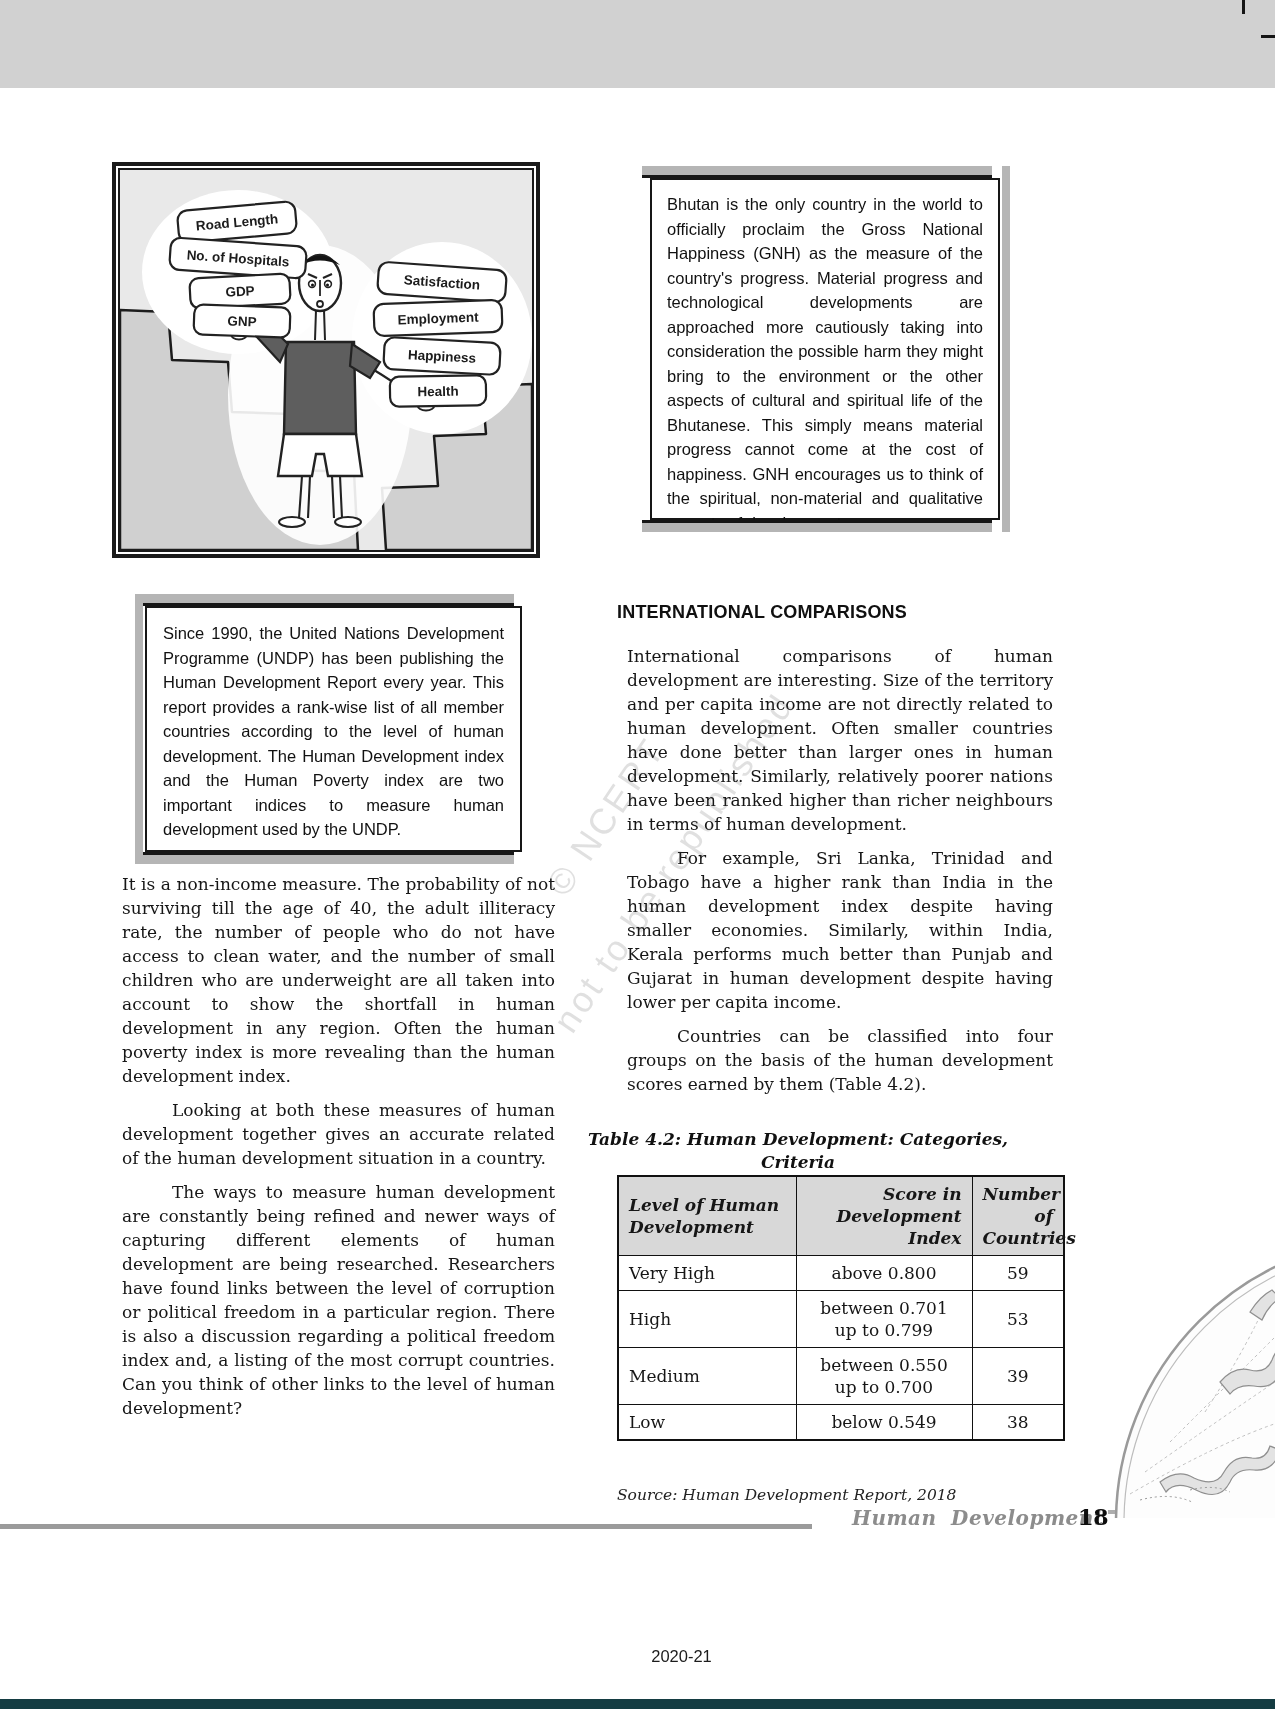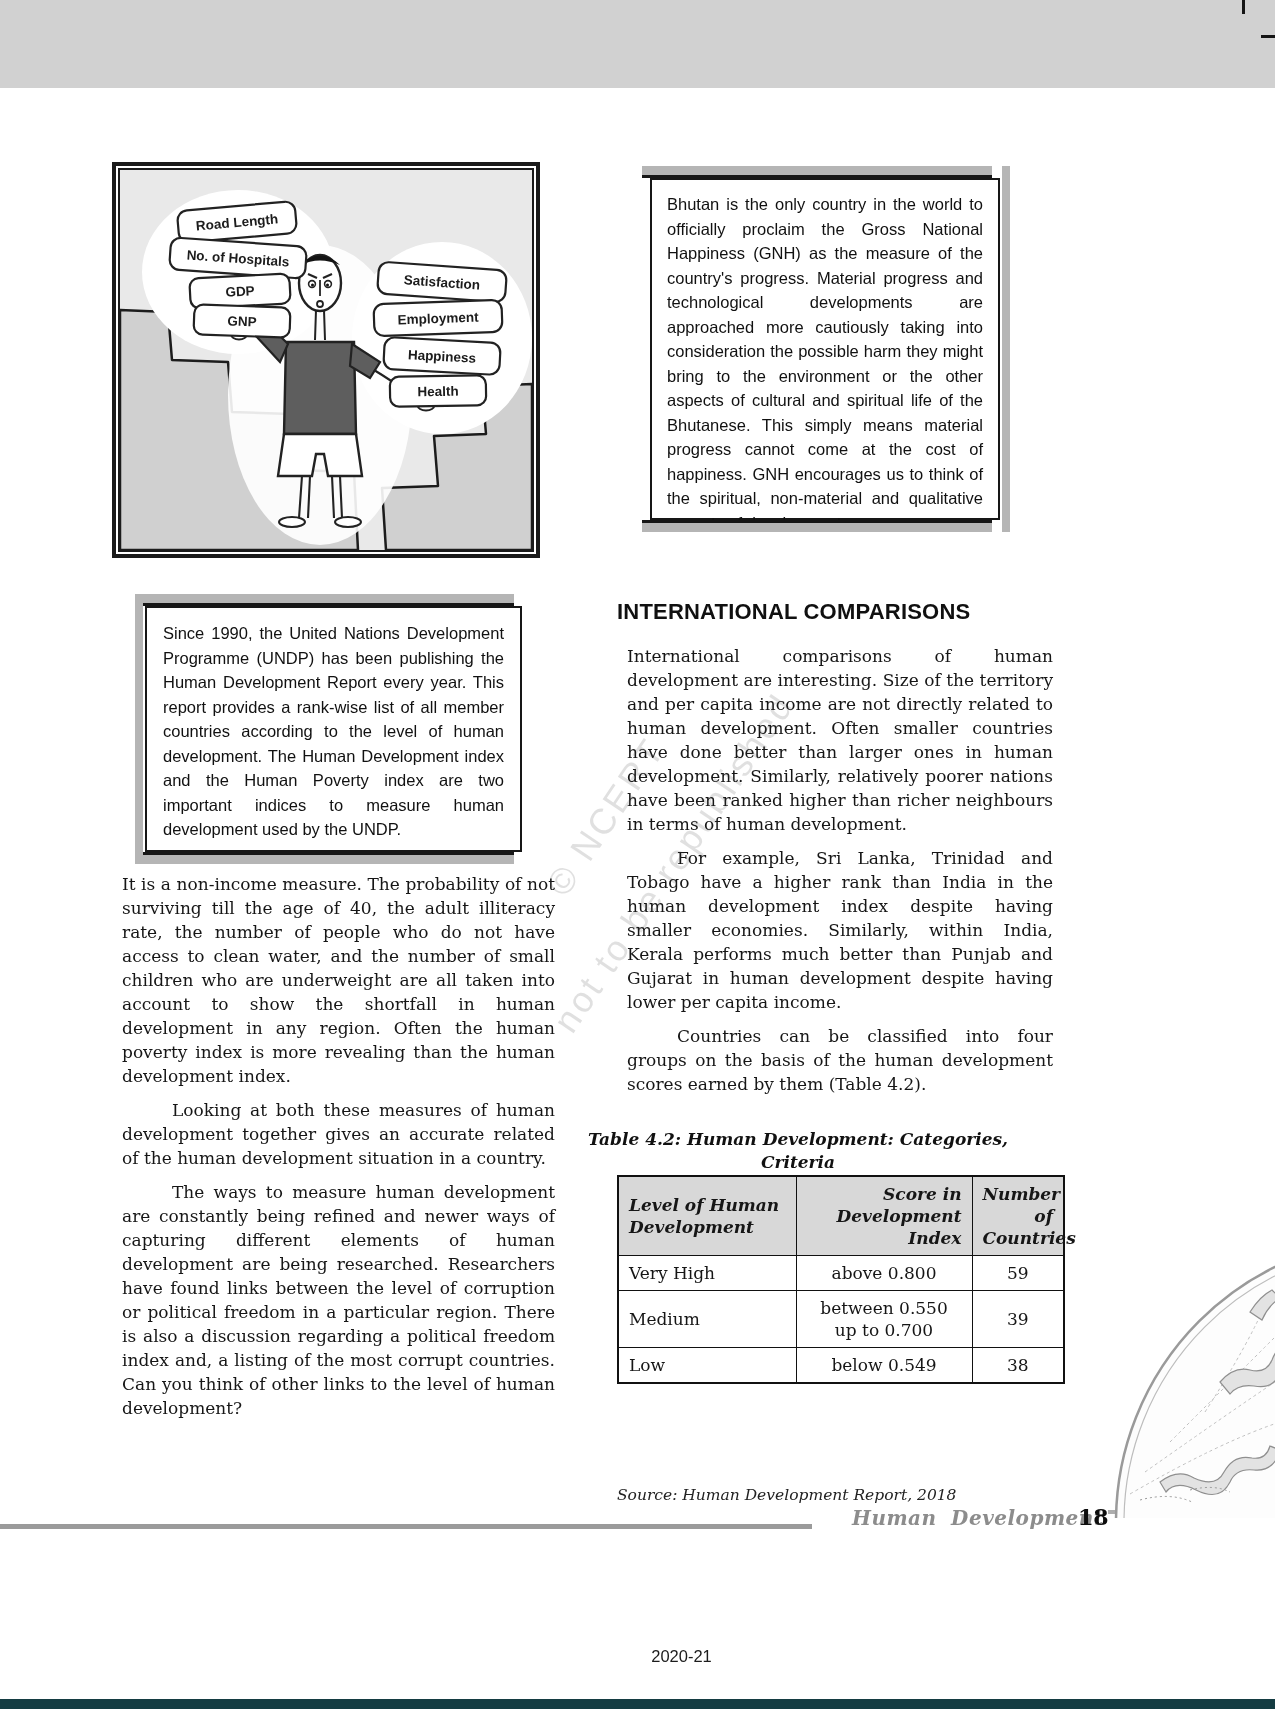--- a/index.html
+++ b/index.html
@@ -25,21 +25,21 @@
   .boxtext{font-family:"Liberation Sans", sans-serif;font-size:16.5px;line-height:24.5px;
            text-align:justify;color:#111;}
   #bhutan-box{left:650px;top:178px;width:350px;height:342px;padding:12px 15px;}
   #undp-box{left:145px;top:606px;width:377px;height:246px;padding:13px 16px;}
   
   .bodytext{font-size:17px;line-height:24px;text-align:justify;}
   .bodytext p{margin:10px;}
   .indent{text-indent:50px;}
   #left-col{left:112px;top:862px;width:453px;}
   #right-col{left:617px;top:600px;width:446px;}
-  #intl-heading{font-family:"Liberation Sans", sans-serif;font-weight:bold;font-size:22px;
+  #intl-heading{font-family:"Liberation Sans", sans-serif;font-weight:bold;font-size:18px;
                 letter-spacing:0.2px;color:#101010;margin:0 0 20px 0;}
   
   #table-caption{left:575px;top:1128px;width:446px;text-align:center;font-weight:bold;font-style:italic;
                  font-size:17px;line-height:23px;color:#111;}
   #hd-table{left:617px;top:1175px;width:464px;}
   table.tbl{border-collapse:collapse;width:446px;table-layout:fixed;}
   table.tbl th, table.tbl td{border:1.5px solid #111;white-space:pre-line;padding:6px 10px;
         font-size:17px;vertical-align:middle;}
   table.tbl{border:2.5px solid #111;}
   table.tbl th{background:#d8d8d8;font-weight:bold;font-style:italic;text-align:right;line-height:22px;}
@@ -196,20 +196,26 @@
 Countries</th>
         </tr>
       </thead>
       <tbody>
         <tr>
           <td>Very High</td>
           <td>above 0.800</td>
           <td>59</td>
         </tr>
         <tr>
+          <td>High</td>
+          <td>between 0.701
+up to 0.799</td>
+          <td>53</td>
+        </tr>
+        <tr>
           <td>Medium</td>
           <td>between 0.550
 up to 0.700</td>
           <td>39</td>
         </tr>
         <tr>
           <td>Low</td>
           <td>below 0.549</td>
           <td>38</td>
         </tr>

